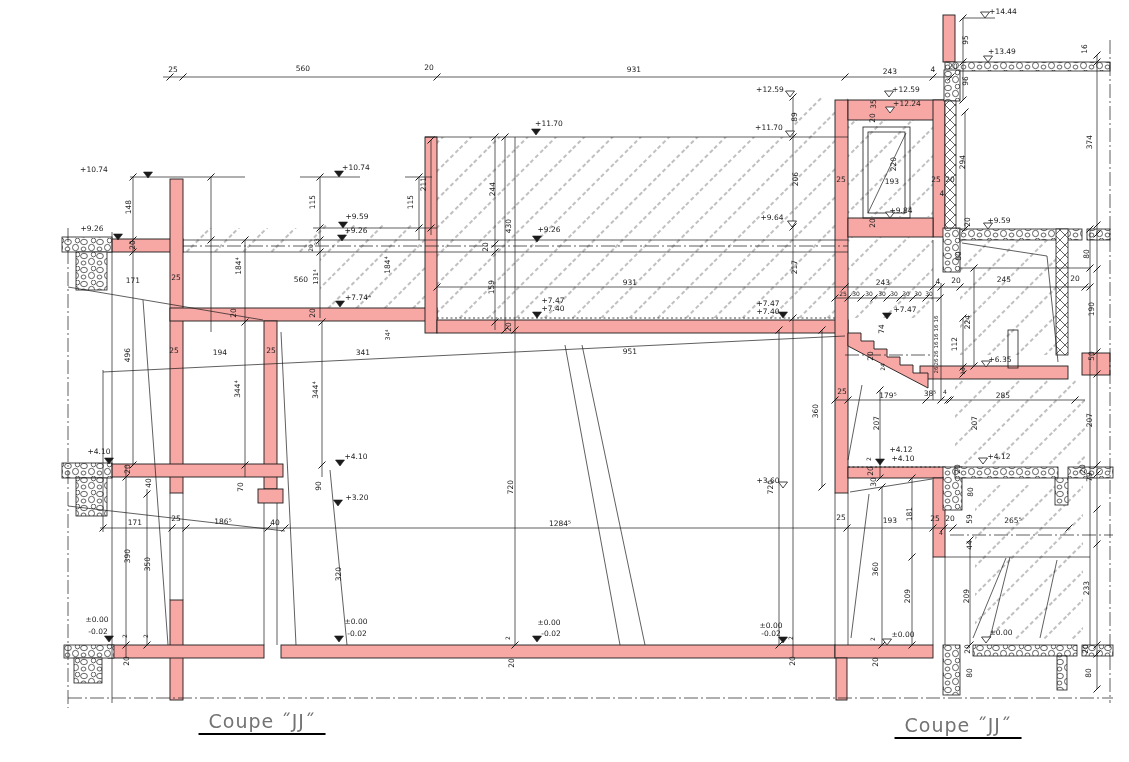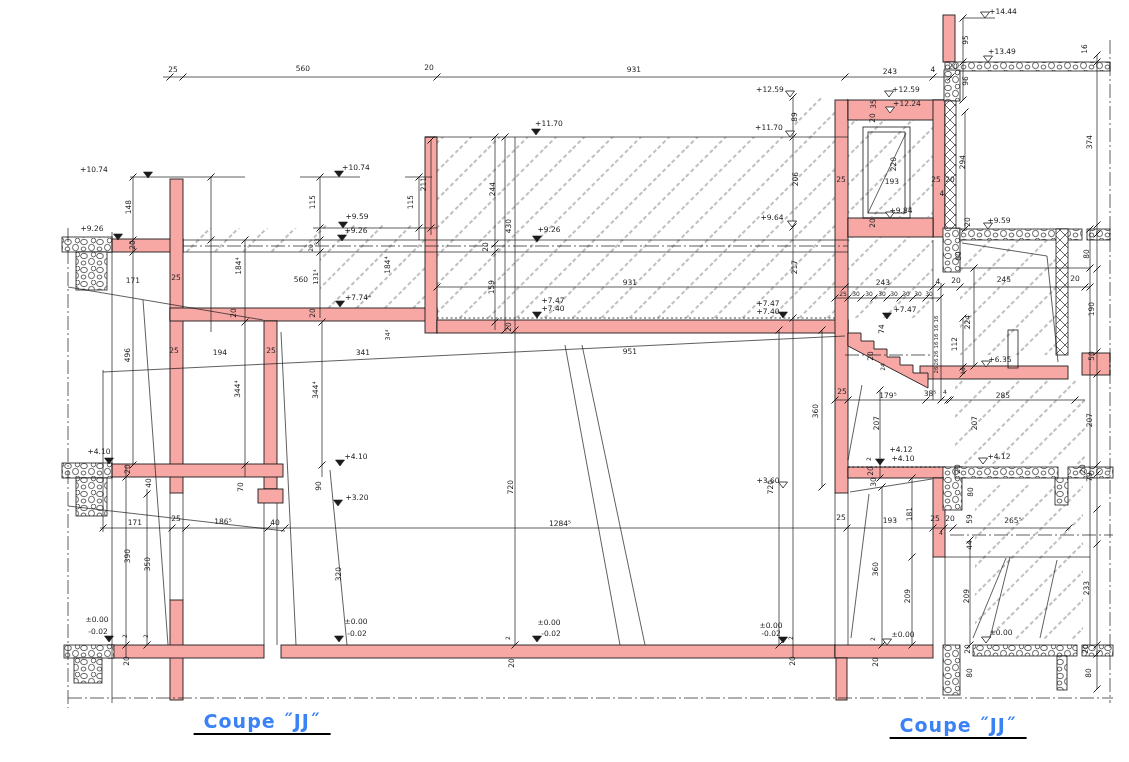--- a/index.html
+++ b/index.html
@@ -1,20 +1,20 @@
 <!DOCTYPE html>
 <html><head>
 <meta charset="utf-8">
 <style>
   html,body{margin:0;padding:0;background:#ffffff;}
   .stage{position:relative;width:1129px;height:762px;background:#fff;overflow:hidden;
          font-family:"DejaVu Sans","Liberation Sans",sans-serif;}
   svg{position:absolute;left:0;top:0;}
-  .title{position:absolute;transform:translateX(-50%);font-weight:bold;font-size:19px;
-         letter-spacing:1px;color:#3b82f6;border-bottom:2.5px solid #000;padding:0 10px 1px 10px;
+  .title{position:absolute;transform:translateX(-50%);font-weight:normal;font-size:19px;
+         letter-spacing:1px;color:#737373;border-bottom:2.5px solid #000;padding:0 10px 1px 10px;
          font-family:"DejaVu Sans","Liberation Sans",sans-serif;}
 </style>
 </head>
 <body>
 
 <div class="stage">
   <svg id="drawing" width="1129" height="762" viewBox="0 0 1129 762">
     <defs>
       <pattern id="hatch" patternUnits="userSpaceOnUse" width="20" height="20" patternTransform="rotate(-45)">
         <line x1="0" y1="10" x2="20" y2="10" stroke="#4a4a4a" stroke-width="0.7" stroke-dasharray="4 3"></line>

